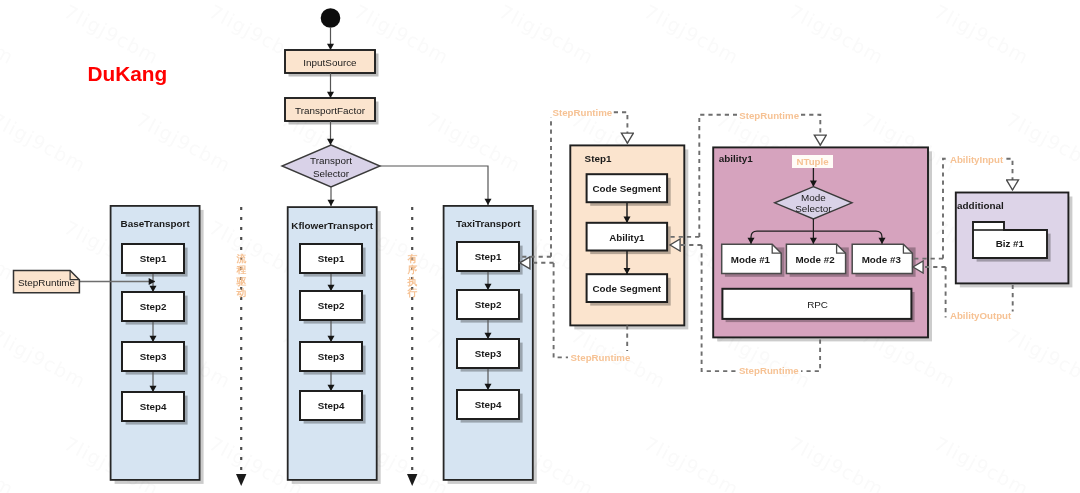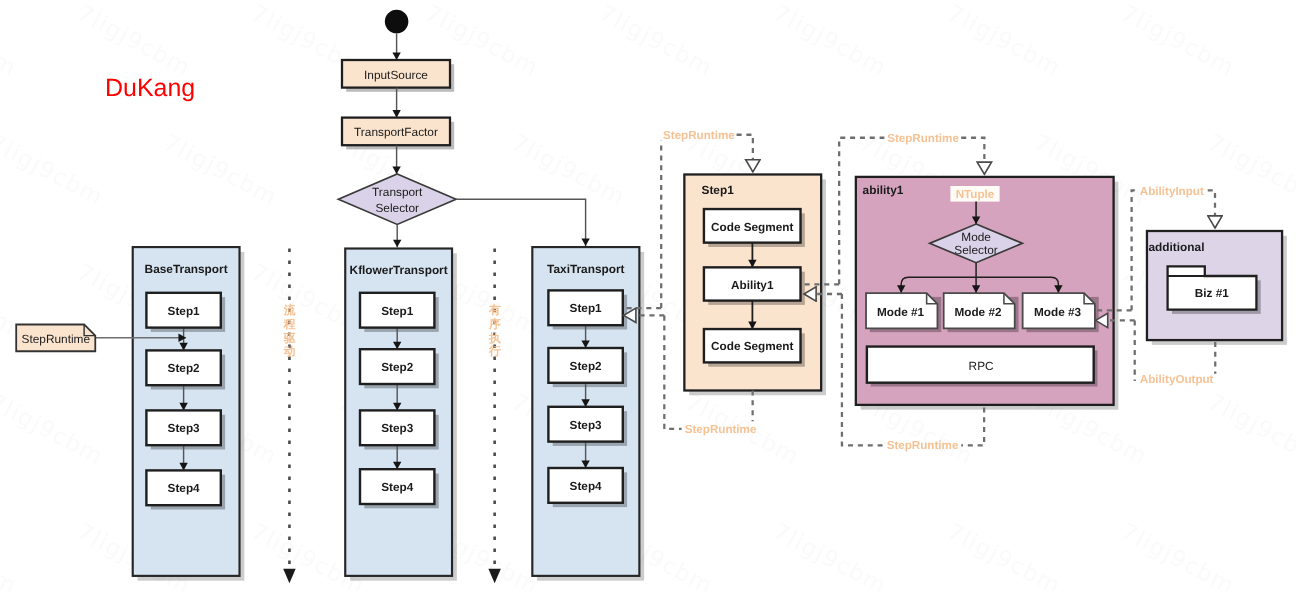--- a/index.html
+++ b/index.html
@@ -4,21 +4,21 @@
 <title>StepRuntime Architecture Diagram</title>
 <style>
 html,body{margin:0;padding:0;background:#ffffff;}
 body{width:1080px;height:493px;overflow:hidden;font-family:"Liberation Sans",sans-serif;filter:opacity(1);}
 #stage{position:relative;width:1080px;height:493px;background:#ffffff;overflow:hidden;}
 #wm{position:absolute;left:0;top:0;width:1080px;height:493px;pointer-events:none;overflow:hidden;filter:opacity(1);}
 #wm span{position:absolute;display:block;white-space:pre;color:#fafafa;
          font-family:"DejaVu Sans",sans-serif;font-size:19px;letter-spacing:1.2px;
          transform-origin:0 0;transform:rotate(28deg);}
 svg#diag{position:absolute;left:0;top:0;width:1080px;height:493px;}
-.brand{position:absolute;left:87.5px;top:62px;color:#ff0000;font-weight:normal;font-size:20.8px;filter:opacity(1);}
+.brand{position:absolute;left:87.5px;top:62px;color:#ff0000;font-weight:bold;font-size:20.8px;filter:opacity(1);}
 #diag text{font-family:"Liberation Sans",sans-serif;fill:#1a1a1a;}
 #diag .t-node{font-size:9.9px;}
 #diag .t-bold{font-size:9.8px;font-weight:bold;}
 #diag .t-title{font-size:9.9px;font-weight:bold;}
 #diag .t-orange{font-size:9.7px;font-weight:bold;fill:#f6c294;}
 #diag .t-cjk{font-size:9.8px;font-weight:bold;fill:#f6c294;font-family:"Liberation Sans",sans-serif;}
 </style>
 </head>
 <body>
 

